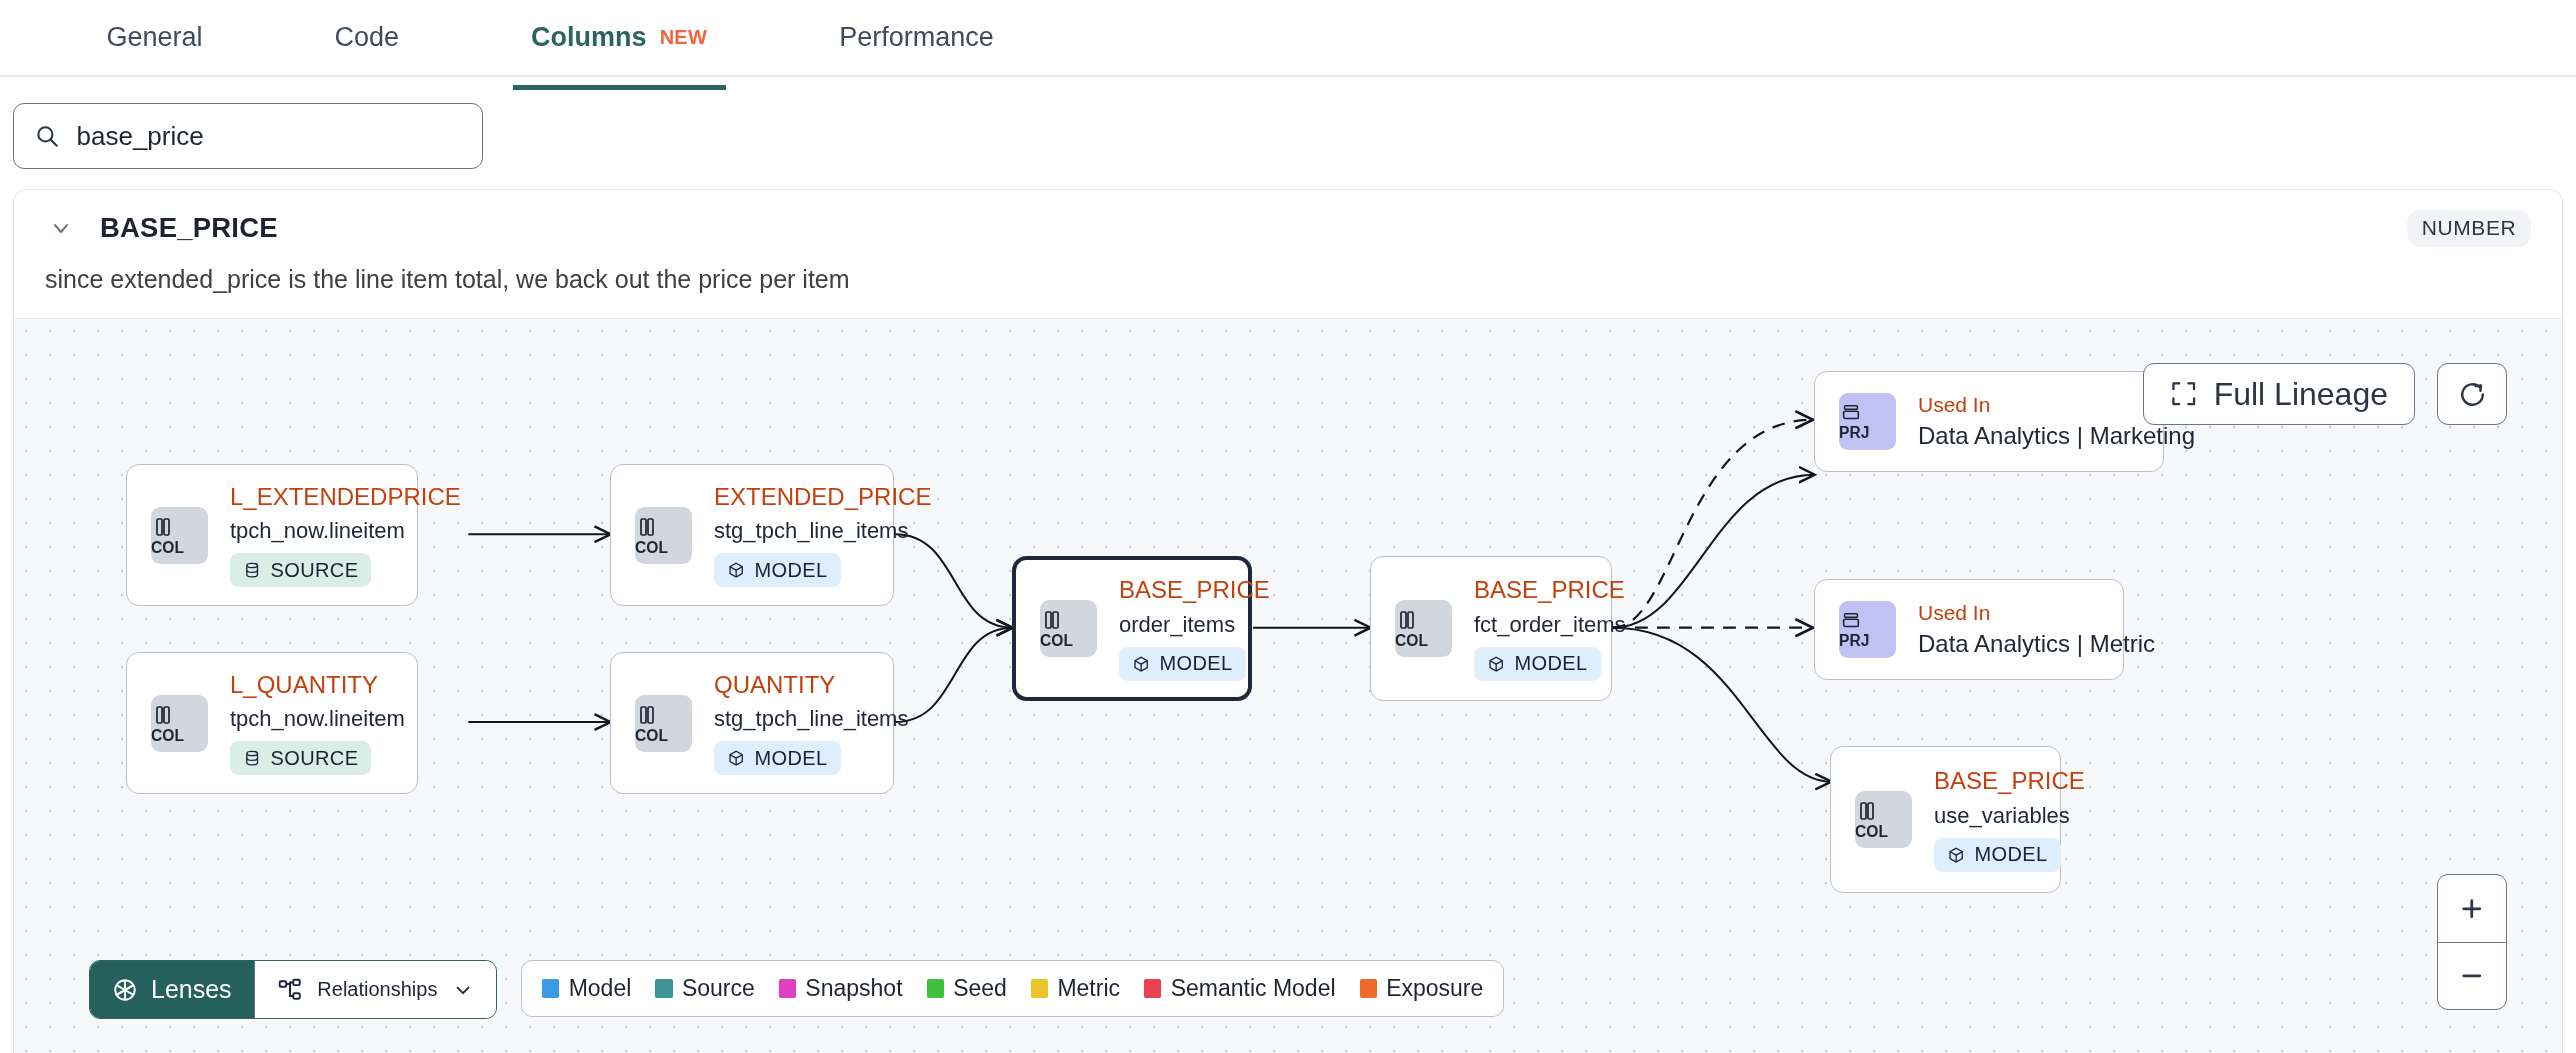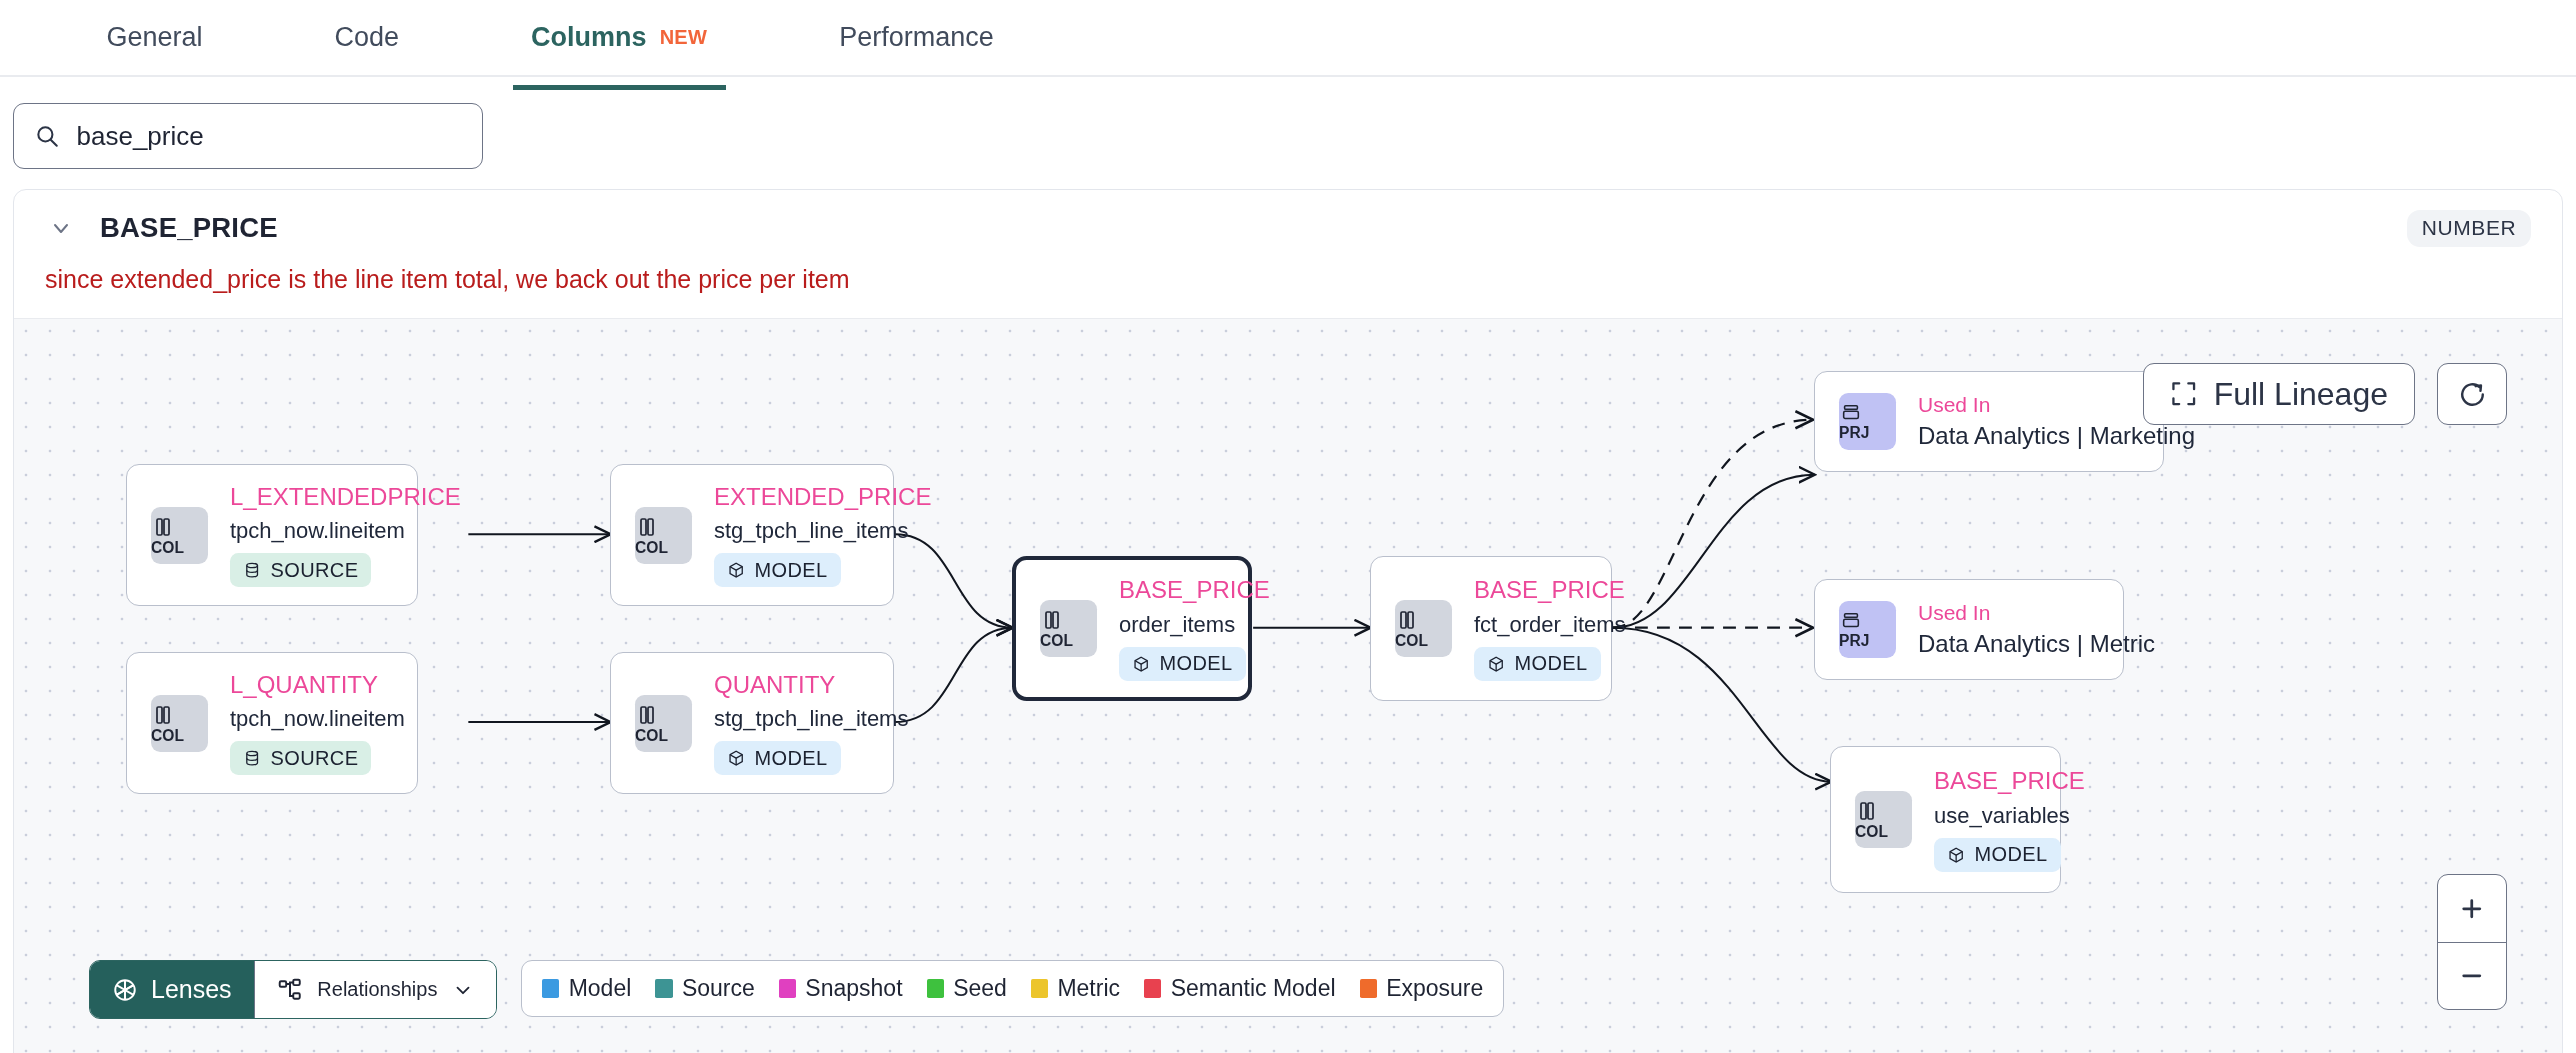--- a/index.html
+++ b/index.html
@@ -108,21 +108,21 @@
     background: #f1f3f6;
     color: #2c3446;
     font-size: 21px;
     padding: 6.4px 14.7px;
     border-radius: 13px;
     letter-spacing: 0.6px;
   }
   .col-desc {
     padding: 11px 31px 24px 31px;
     font-size: 25px;
-    color: #b91c1c;
+    color: #404040;
   }
 
   
   .canvas {
     position: relative;
     height: 743px;
     background-color: #f7f8fa;
     background-image: radial-gradient(#c9cedb 1.5px, transparent 1.6px);
     background-size: 24px 24px;
     border-top: 1.8px solid #e9ebef;
@@ -152,21 +152,21 @@
     display: flex;
     flex-direction: column;
     align-items: flex-start;
     justify-content: center;
     gap: 0.9px;
     flex: 0 0 auto;
   }
   .node .sqicon.prj { background: #c0c2f4; }
   .node .sqicon .lbl { font-size: 15.6px; font-weight: bold; color: #1f2433; line-height: 1; }
   .node .body { display: flex; flex-direction: column; gap: 7.3px; min-width: 0; }
-  .node .ntitle { font-size: 24px; color: #ec4899; white-space: nowrap; }
+  .node .ntitle { font-size: 24px; color: #c2410c; white-space: nowrap; }
   .node .nsub { font-size: 22px; color: #20283a; white-space: nowrap; }
   .node .pill {
     align-self: flex-start;
     display: inline-flex;
     align-items: center;
     gap: 9.2px;
     font-size: 20px;
     padding: 5.5px 13px;
     border-radius: 8.3px;
     letter-spacing: 0.4px;

